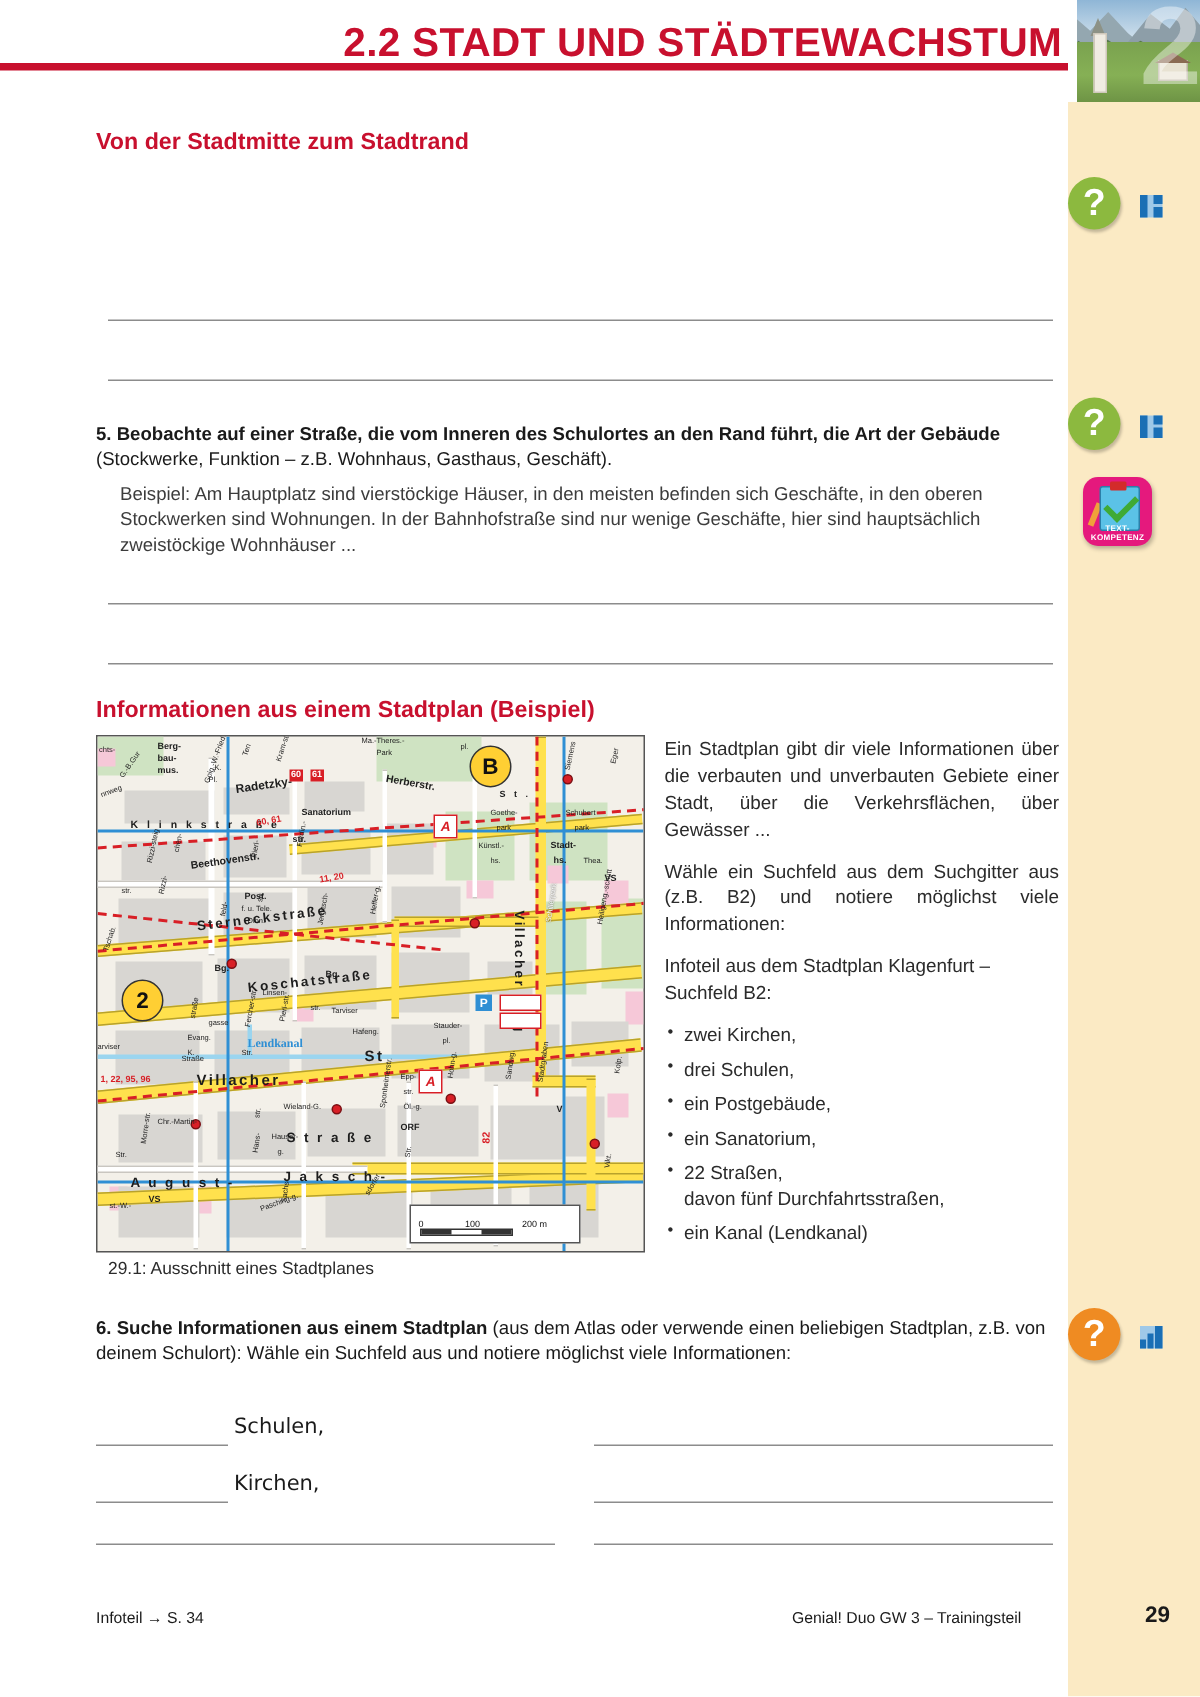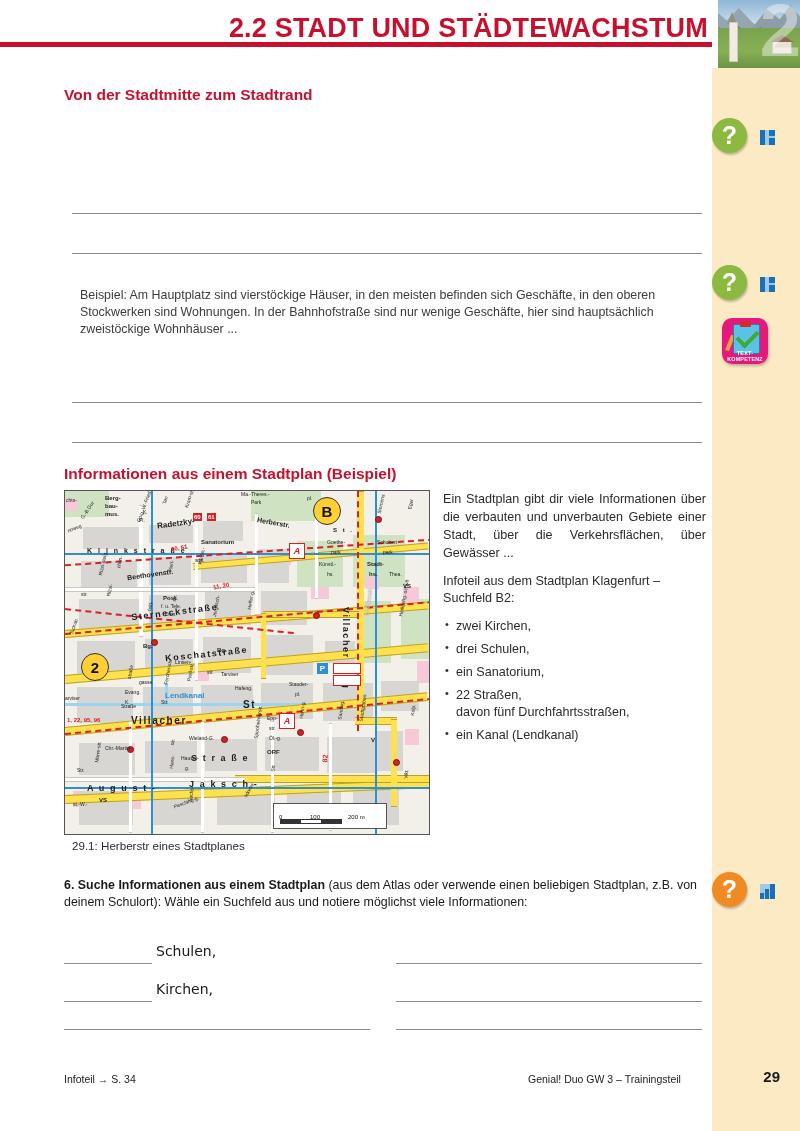--- a/index.html
+++ b/index.html
@@ -419,20 +419,24 @@
 <div class="page-title">2.2 STADT UND STÄDTEWACHSTUM</div>
 
 <div class="section-head" id="head-1">Von der Stadtmitte zum Stadtrand</div>
 
 <div class="task" style="top:118px;">
 </div>
 <div class="ans-line" style="left:72px; top:213px; width:630px;"></div>
 <div class="ans-line" style="left:72px; top:253px; width:630px;"></div>
 
 <div class="task" style="top:281px;">
+  <div class="task-main">
+    <span class="task-num">5.</span>
+    <span class="task-bold">Beobachte auf einer Straße, die vom Inneren des Schulortes an den Rand führt, die Art der Gebäude</span><span> (Stockwerke, Funktion – z.B. Wohnhaus, Gasthaus, Geschäft).</span>
+  </div>
   <div class="task-example">Beispiel: Am Hauptplatz sind vierstöckige Häuser, in den meisten befinden sich Geschäfte, in den oberen Stockwerken sind Wohnungen. In der Bahnhofstraße sind nur wenige Geschäfte, hier sind hauptsächlich zweistöckige Wohnhäuser ...</div>
 </div>
 <div class="ans-line" style="left:72px; top:402px; width:630px;"></div>
 <div class="ans-line" style="left:72px; top:442px; width:630px;"></div>
 
 <div class="section-head" id="head-2">Informationen aus einem Stadtplan (Beispiel)</div>
 
 <div class="map-figure">
   <div class="map-canvas">
 
@@ -618,21 +622,21 @@
     <div class="maplabel sm" style="left:12px; top:276px;">Str.</div>
     <div class="maplabel sm" style="left:8px;  top:310px;">st.-W.-</div>
     <div class="maplabel" style="left:34px; top:306px;">VS</div>
     <div class="maplabel big" style="left:4px;  top:286px; font-size:9px; opacity:0;">.</div>
     <div class="maplabel sm" style="left:110px;top:168px;">Linsen-</div>
     <div class="maplabel sm" style="left:116px;top:178px;transform:rotate(-80deg);">Pierl-str.</div>
     <div class="maplabel sm" style="left:90px; top:178px; transform:rotate(-80deg);">Fercher-str.</div>
     <div class="maplabel sm" style="left:58px; top:178px; transform:rotate(-80deg);">straße</div>
     <div class="maplabel sm" style="left:142px;top:178px;">str.</div>
     <div class="maplabel sm" style="left:156px;top:180px;">Tarviser</div>
-    <div class="maplabel blue" style="left:100px;top:200px;">Lendkanal</div>
+    <div class="maplabel blue" style="left:100px;top:200px;font-family:Liberation Serif, serif;">Lendkanal</div>
     <div class="maplabel sm" style="left:56px; top:212px;">Straße</div>
     <div class="maplabel sm" style="left:0;    top:204px;">arviser</div>
     <div class="maplabel red" style="left:2px;  top:226px;">1, 22, 95, 96</div>
     <div class="maplabel big" style="left:66px; top:224px; font-size:10px;">Villacher</div>
     <div class="maplabel big" style="left:178px;top:208px; font-size:10px;">St</div>
     <div class="maplabel sm" style="left:124px;top:244px;">Wieland-G.</div>
     <div class="maplabel sm" style="left:116px;top:264px;">Hauser-</div>
     <div class="maplabel sm" style="left:120px;top:274px;">g.</div>
     <div class="maplabel sm" style="left:40px; top:254px;">Chr.-Martin-</div>
     <div class="maplabel sm" style="left:22px; top:258px; transform:rotate(-82deg);">Morre-str.</div>
@@ -660,28 +664,30 @@
         <div class="scale-txt" style="left:74px;">200 m</div>
         <div class="scale-rule">
             <i style="left:0;"></i>
             <i style="left:40px;"></i>
           </div>
       </div>
     </div>
   </div>
 </div>
 
-<div class="map-caption">29.1: Herberstr eines Stadtplanes</div>
+<div class="map-caption">29.1: Ausschnitt eines Stadtplanes</div>
 
 <div class="map-side-text" style="top:491px;">
   <p>Ein Stadtplan gibt dir viele Informationen über die verbauten und unverbauten Gebiete einer Stadt, über die Verkehrsflächen, über Gewässer ...</p>
+  <p>Wähle ein Suchfeld aus dem Suchgitter aus (z.B. B2) und notiere möglichst viele Informationen:</p>
   <p class="last">Infoteil aus dem Stadtplan Klagenfurt – Suchfeld B2:</p>
   <ul class="bullets">
     <li>zwei Kirchen,</li>
     <li>drei Schulen,</li>
+    <li>ein Postgebäude,</li>
     <li>ein Sanatorium,</li>
     <li style="white-space:pre-line;">22 Straßen,
 davon fünf Durchfahrtsstraßen,</li>
     <li>ein Kanal (Lendkanal)</li>
   </ul>
 </div>
 
 <div class="task" style="top:877px;">
   <div class="task-main">
     <span class="task-num">6.</span>

